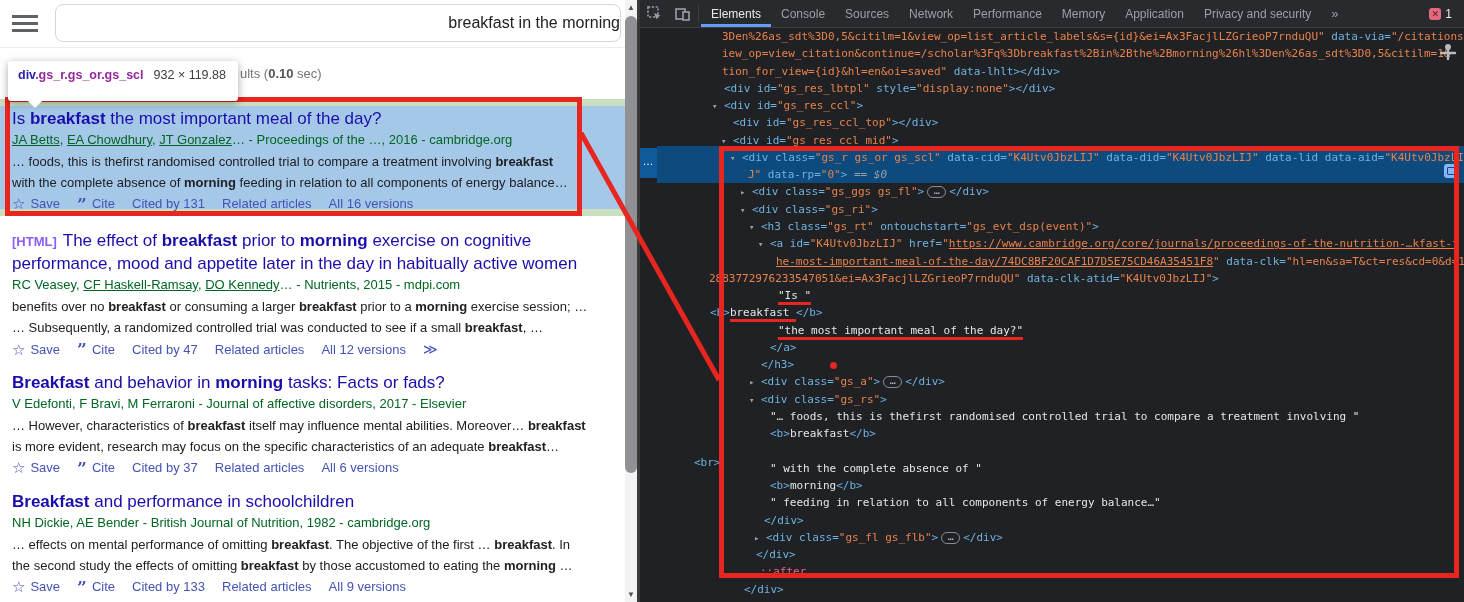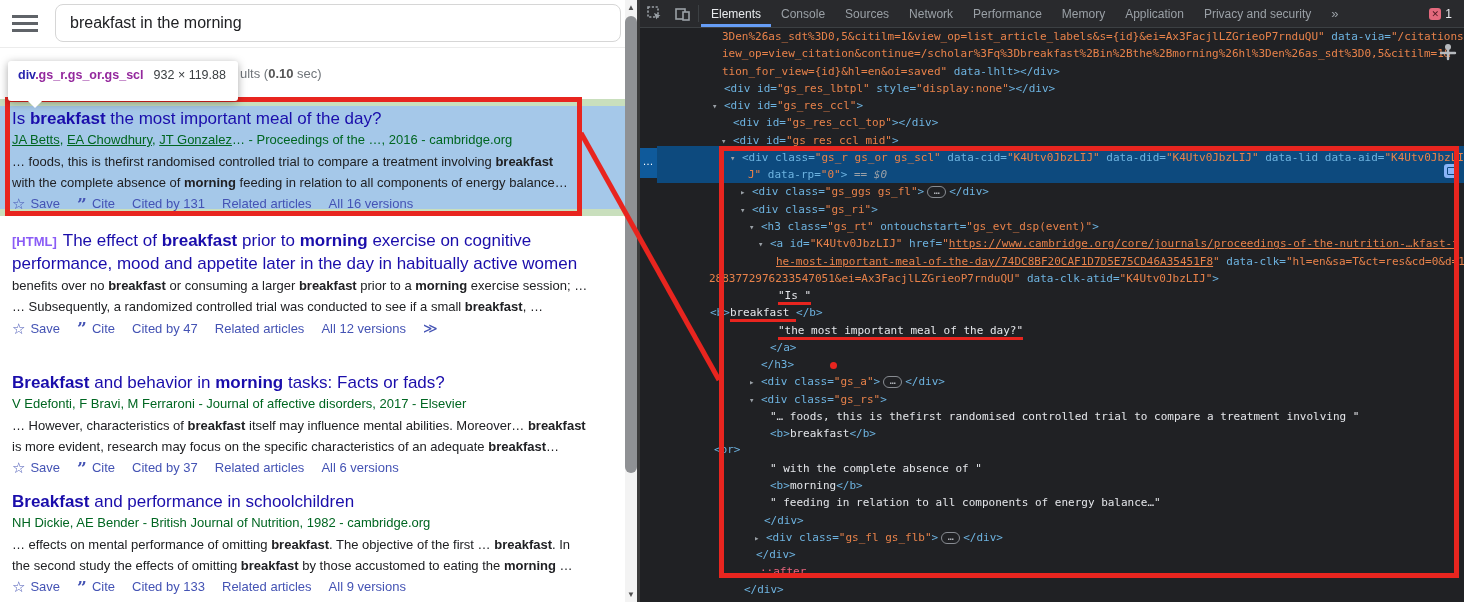--- a/index.html
+++ b/index.html
@@ -5,21 +5,21 @@
   html,body{margin:0;padding:0;}
   body{width:1464px;height:602px;overflow:hidden;position:relative;background:#fff;
        font-family:"Liberation Sans","DejaVu Sans",sans-serif;}
   
   #left{position:absolute;left:0;top:0;width:637px;height:602px;background:#fff;overflow:hidden;}
   #header{position:absolute;left:0;top:0;width:637px;height:47px;background:#fff;border-bottom:1px solid #ececec;z-index:2;}
   #hamburger{position:absolute;left:12px;top:15px;width:26px;height:17px;cursor:pointer;}
   #hamburger span{display:block;height:3px;background:#5f6368;margin-bottom:4px;}
   #search-input{position:absolute;left:55px;top:4px;width:566px;height:38px;border:1px solid #d6d6d6;
       border-radius:8px;padding:0 0 0 14px;font-size:16px;color:#202124;outline:none;box-sizing:border-box;
-      font-family:"Liberation Sans",sans-serif;}
+      font-family:"Liberation Sans",sans-serif;text-align:right;}
   #meta{position:absolute;left:240px;top:66px;font-size:13px;color:#70757a;white-space:nowrap;z-index:1;}
   #meta .t{font-weight:bold;color:#555;}
   
   #hl-pad{position:absolute;left:0;top:99px;width:625px;height:117px;background:#c9dfbd;z-index:0;}
   #hl-content{position:absolute;left:0;top:106px;width:625px;height:103px;background:#a5c8e9;z-index:0;}
   
   .result{position:absolute;left:12px;width:572px;z-index:2;white-space:nowrap;}
   .rtitle{font-size:17px;line-height:22px;color:#1a0dab;cursor:pointer;}
   .htag{color:#8b5cf6;font-weight:bold;font-size:13px;margin-right:6px;}
   .rauth{font-size:13px;line-height:18px;color:#006621;margin-top:1px;margin-bottom:2px;}
@@ -122,20 +122,21 @@
             <span>Related articles</span>
           </span>
           <span class="al">
             <span>All 16 versions</span>
           </span>
         </div>
       </div>
       <div class="result" style="top: 230px;">
         <div class="rtitle"><span class="htag">[HTML]</span><span>The effect of </span><span style="font-weight: bold;">breakfast</span><span>  prior to </span><span style="font-weight: bold;">morning</span><span>  exercise on cognitive</span></div>
         <div class="rtitle"><span>performance, mood and appetite later in the day in habitually active women</span></div>
+        <div class="rauth"><span>RC Veasey, </span><span class="u " style="text-decoration: underline;">CF Haskell-Ramsay</span><span>, </span><span class="u " style="text-decoration: underline;">DO Kennedy</span><span>… - Nutrients, 2015 - mdpi.com</span></div>
         <div class="rsnip"><span>benefits over no </span><span style="font-weight: bold;">breakfast</span><span>  or consuming a larger </span><span style="font-weight: bold;">breakfast</span><span>  prior to a </span><span style="font-weight: bold;">morning</span><span>  exercise session; …</span></div>
         <div class="rsnip"><span>… Subsequently, a randomized controlled trial was conducted to see if a small </span><span style="font-weight: bold;">breakfast</span><span>, …</span></div>
         <div class="racts">
           <span class="al">
             <span class="star">☆</span>
             <span>Save</span>
           </span>
           <span class="al">
             <span class="quote">”</span>
             <span>Cite</span>
@@ -237,21 +238,21 @@
       <div class="cl" style="top: 269.78px; padding-left: 69px;"><span class="vl">2883772976233547051&amp;ei=Ax3FacjlLZGrieoP7rnduQU"</span><span class="tg"> data-clk-atid=</span><span class="vl">"K4Utv0JbzLIJ"</span><span class="tg">&gt;</span></div>
       <div class="cl" style="top: 287.05px; padding-left: 138px;"><span class="tx rl">"Is "</span></div>
       <div class="cl" style="top: 304.32px; padding-left: 70px;"><span class="tg">&lt;b&gt;</span><span class="tx rl">breakfast </span><span class="tg">&lt;/b&gt;</span></div>
       <div class="cl" style="top: 321.59px; padding-left: 138px;"><span class="tx rl">"the most important meal of the day?"</span></div>
       <div class="cl" style="top: 338.86px; padding-left: 130px;"><span class="tg">&lt;/a&gt;</span></div>
       <div class="cl" style="top: 356.13px; padding-left: 121px;"><span class="tg">&lt;/h3&gt;</span><span class="dot"></span></div>
       <div class="cl" style="top: 373.4px; padding-left: 109px;"><span class="ar">▸</span><span class="tg">&lt;div class=</span><span class="vl">"gs_a"</span><span class="tg">&gt;</span><span class="bdg">…</span><span class="tg">&lt;/div&gt;</span></div>
       <div class="cl" style="top: 390.67px; padding-left: 109px;"><span class="ar">▾</span><span class="tg">&lt;div class=</span><span class="vl">"gs_rs"</span><span class="tg">&gt;</span></div>
       <div class="cl" style="top: 407.94px; padding-left: 130px;"><span class="tx">"… foods, this is thefirst randomised controlled trial to compare a treatment involving "</span></div>
       <div class="cl" style="top: 425.21px; padding-left: 130px;"><span class="tg">&lt;b&gt;</span><span class="tx">breakfast</span><span class="tg">&lt;/b&gt;</span></div>
-      <div class="cl" style="top: 441px; padding-left: 74px;"><span class="tg">&lt;br&gt;</span></div>
+      <div class="cl" style="top: 454px; padding-left: 54px;"><span class="tg">&lt;br&gt;</span></div>
       <div class="cl" style="top: 459.75px; padding-left: 130px;"><span class="tx">" with the complete absence of "</span></div>
       <div class="cl" style="top: 477.02px; padding-left: 130px;"><span class="tg">&lt;b&gt;</span><span class="tx">morning</span><span class="tg">&lt;/b&gt;</span></div>
       <div class="cl" style="top: 494.29px; padding-left: 130px;"><span class="tx">" feeding in relation to all components of energy balance…"</span></div>
       <div class="cl" style="top: 511.56px; padding-left: 124px;"><span class="tg">&lt;/div&gt;</span></div>
       <div class="cl" style="top: 528.83px; padding-left: 114px;"><span class="ar">▸</span><span class="tg">&lt;div class=</span><span class="vl">"gs_fl gs_flb"</span><span class="tg">&gt;</span><span class="bdg">…</span><span class="tg">&lt;/div&gt;</span></div>
       <div class="cl" style="top: 546.1px; padding-left: 116px;"><span class="tg">&lt;/div&gt;</span></div>
       <div class="cl" style="top: 563.37px; padding-left: 120px;"><span class="ps">::after</span></div>
       <div class="cl" style="top: 580.64px; padding-left: 104px;"><span class="tg">&lt;/div&gt;</span></div>
       <div class="cl" style="top: 597.91px; padding-left: 90px;"><span class="ar">▸</span><span class="tg">&lt;div class=</span><span class="vl">"gs_r gs_or gs_scl"</span><span class="tg"> data-cid=</span><span class="vl">"ebW11cG17kcJ"</span><span class="tg"> data-did=</span><span class="vl">"ebW11cG17kcJ"</span><span class="tg"> data-lid data-aid=</span><span class="vl">"ebW11cG17k</span></div>
     </div>

